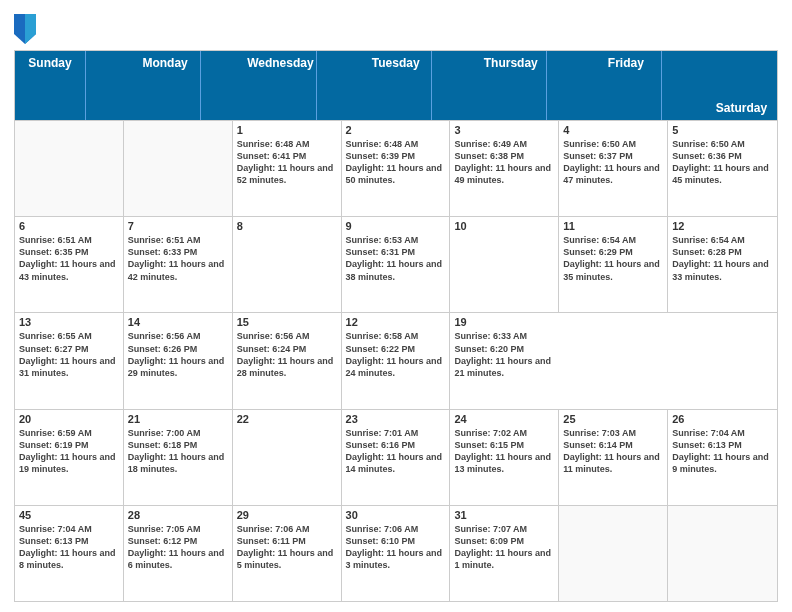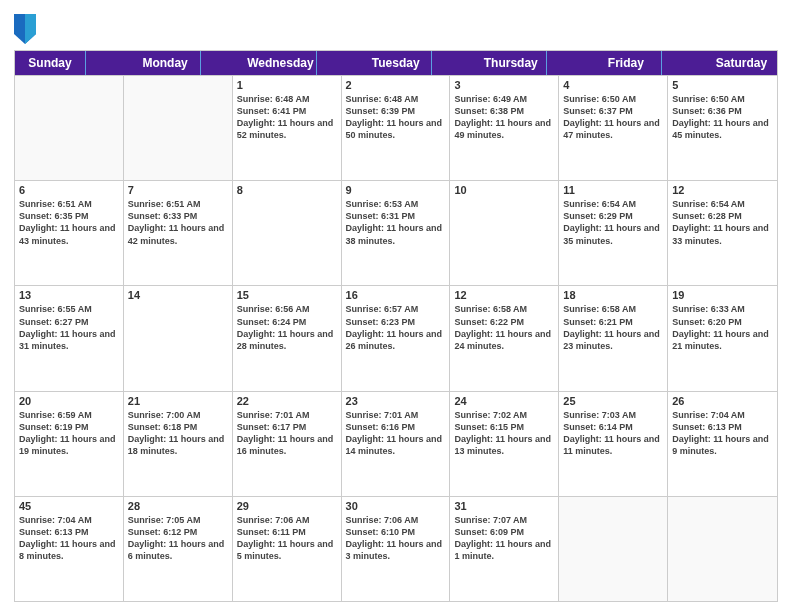--- a/index.html
+++ b/index.html
@@ -63,32 +63,32 @@
     }
     .calendar {
       flex: 1;
       display: flex;
       flex-direction: column;
       border: 1px solid #ccc;
     }
     .cal-header-row {
       display: grid;
       grid-template-columns: repeat(7, 1fr);
-      background: #4c1d95;
+      background: #0369a1;
       gap: 44px;
     }
     .cal-header-cell {
       color: #fff;
       font-size: 12px;
       font-weight: bold;
       text-align: center;
       padding: 5px 2px;
       border-right: 1px solid #5ba0e0;
     }
-    .cal-header-cell:last-child { border-right: none; }
+    .cal-header-cell:last-child { border-right: none; margin-top: 45px; }
     .cal-body {
       flex: 1;
       display: flex;
       flex-direction: column;
     }
     .cal-row {
       display: grid;
       grid-template-columns: repeat(7, 1fr);
       flex: 1;
       border-top: 1px solid #ccc;
@@ -225,46 +225,37 @@
         </div>
         <div class="cal-row">
           <div class="cal-cell">
             <div class="cell-date">13</div>
             <div class="cell-info">Sunrise: 6:55 AM
 Sunset: 6:27 PM
 Daylight: 11 hours and 31 minutes.</div>
           </div>
           <div class="cal-cell">
             <div class="cell-date">14</div>
+            <div class="cell-info">Sunrise: 6:56 AM
+Sunset: 6:26 PM
+Daylight: 11 hours and 29 minutes.</div>
           </div>
           <div class="cal-cell">
             <div class="cell-date">15</div>
             <div class="cell-info">Sunrise: 6:56 AM
 Sunset: 6:24 PM
 Daylight: 11 hours and 28 minutes.</div>
           </div>
           <div class="cal-cell">
-            <div class="cell-date">16</div>
-            <div class="cell-info">Sunrise: 6:57 AM
-Sunset: 6:23 PM
-Daylight: 11 hours and 26 minutes.</div>
-          </div>
-          <div class="cal-cell">
             <div class="cell-date">12</div>
             <div class="cell-info">Sunrise: 6:58 AM
 Sunset: 6:22 PM
 Daylight: 11 hours and 24 minutes.</div>
           </div>
           <div class="cal-cell">
-            <div class="cell-date">18</div>
-            <div class="cell-info">Sunrise: 6:58 AM
-Sunset: 6:21 PM
-Daylight: 11 hours and 23 minutes.</div>
-          </div>
-          <div class="cal-cell">
             <div class="cell-date">19</div>
             <div class="cell-info">Sunrise: 6:33 AM
 Sunset: 6:20 PM
 Daylight: 11 hours and 21 minutes.</div>
           </div>
         </div>
         <div class="cal-row">
           <div class="cal-cell">
             <div class="cell-date">20</div>
             <div class="cell-info">Sunrise: 6:59 AM
@@ -272,23 +263,20 @@
 Daylight: 11 hours and 19 minutes.</div>
           </div>
           <div class="cal-cell">
             <div class="cell-date">21</div>
             <div class="cell-info">Sunrise: 7:00 AM
 Sunset: 6:18 PM
 Daylight: 11 hours and 18 minutes.</div>
           </div>
           <div class="cal-cell">
             <div class="cell-date">22</div>
-            <div class="cell-info">Sunrise: 7:01 AM
-Sunset: 6:17 PM
-Daylight: 11 hours and 16 minutes.</div>
           </div>
           <div class="cal-cell">
             <div class="cell-date">23</div>
             <div class="cell-info">Sunrise: 7:01 AM
 Sunset: 6:16 PM
 Daylight: 11 hours and 14 minutes.</div>
           </div>
           <div class="cal-cell">
             <div class="cell-date">24</div>
             <div class="cell-info">Sunrise: 7:02 AM

